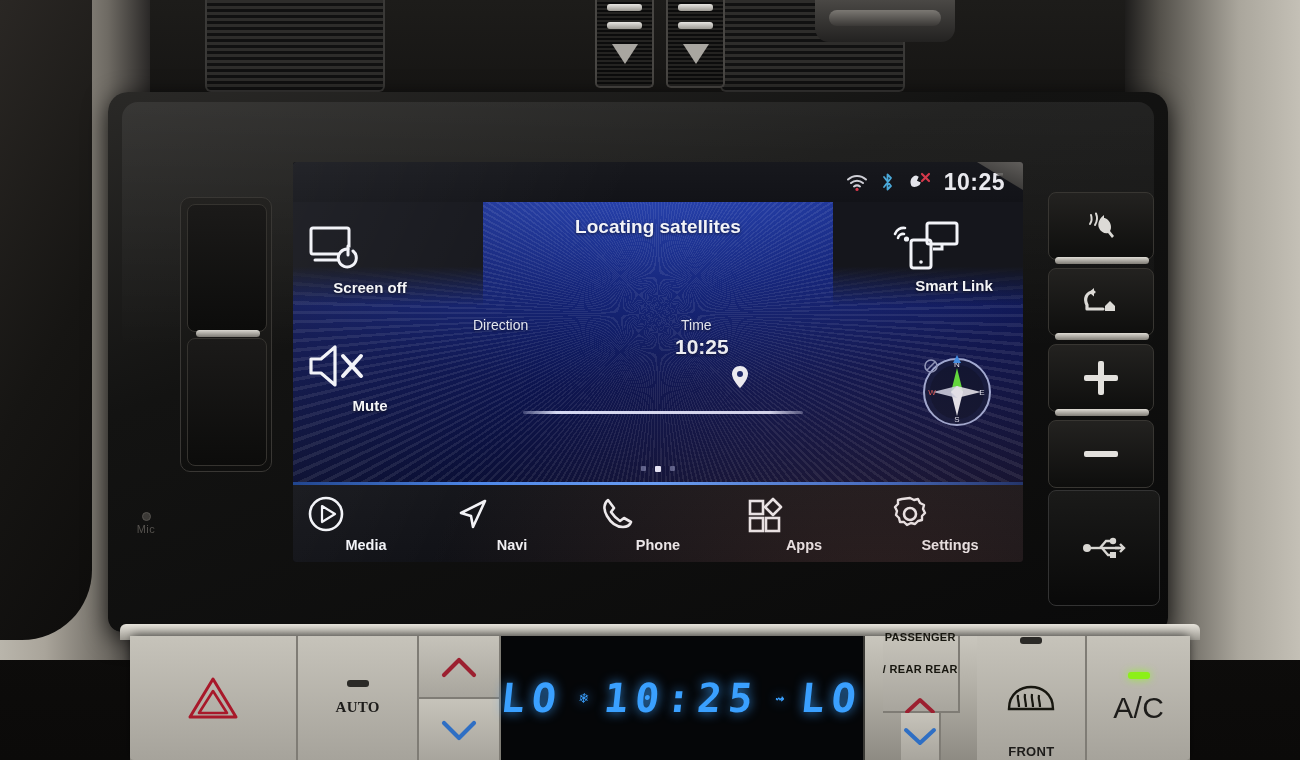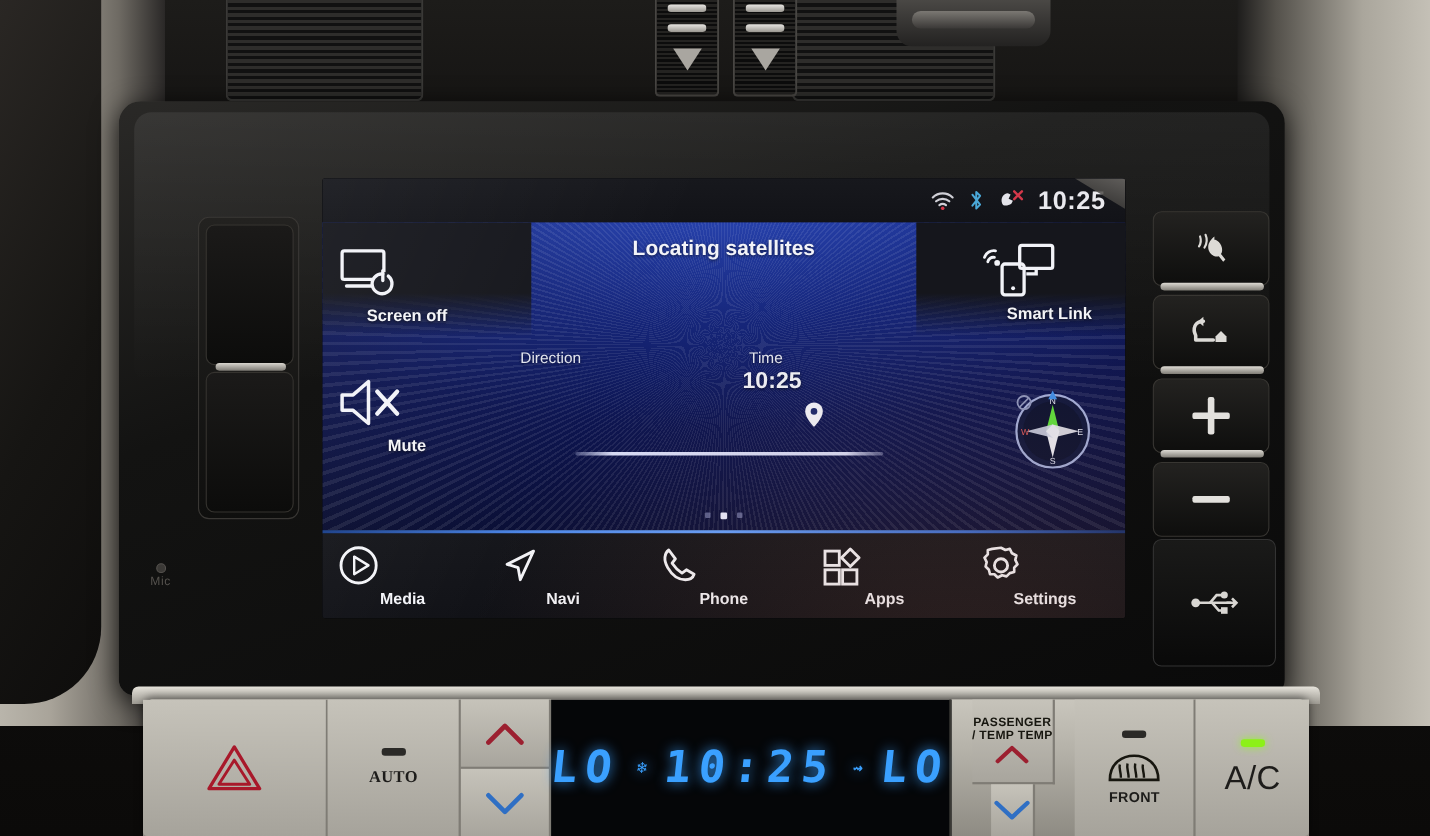--- a/index.html
+++ b/index.html
@@ -287,28 +287,28 @@
     border-right:2px solid #7f7c75; border-bottom:2px solid #7f7c75;
   }
   .stack-half:last-child { border-bottom:none; }
   .cbtn.lcd { flex:1; background:#050608; border-right:2px solid #3a3935;
     display:flex; align-items:center; justify-content:center; }
   .cbtn.passenger { width:120px; padding:0; border:none; background:none; }
   .pass-top {
     height:62%; background:linear-gradient(180deg,#c6c3ba,#a8a59d);
     border-right:2px solid #7f7c75; border-bottom:2px solid #7f7c75;
     display:flex; flex-direction:column; align-items:center; justify-content:center;
-    color:#17160f; font-size:11px; font-weight:700; line-height:1.12; text-align:center;
+    color:#17160f; font-size:11px; font-weight:700; line-height:1.12; text-align:center;gap:20px;
   }
   .pass-bot {
     height:38%; background:linear-gradient(180deg,#c6c3ba,#a8a59d);
     border-right:2px solid #7f7c75;
     display:flex; align-items:center; justify-content:center;
   }
-  .cbtn.front { width:118px; }
+  .cbtn.front { width:118px;gap:27px; }
   .cbtn.ac { width:110px; border-right:none; border-radius:0 0 4px 0; }
   .led { width:22px; height:7px; border-radius:3px; margin-bottom:12px; }
   .led.off { background:#2b2a27; }
   .led.green { background:#8cf018; box-shadow:0 0 8px #9af03a; }
   .cbtn .caption { margin-top:2px; font-size:13px; font-weight:700; }
 
   .lcd-text {
     font-family:"DejaVu Sans Mono", monospace;
     color:#3aa0ff; font-size:40px; letter-spacing:7px; font-weight:700;
     text-shadow:0 0 12px rgba(58,160,255,.85);
@@ -606,21 +606,21 @@
         <span class="lcd-small">❄</span>
         <span>10:25</span>
         <span class="lcd-small">⇝</span>
         <span>LO</span>
       </div>
     </div>
 
     <div class="cbtn passenger">
       <div class="pass-top">
         <div>PASSENGER</div>
-        <div>/ TEMP TEMP</div>
+        <div>/ REAR REAR</div>
         <span>
           <svg width="36" height="20" viewBox="0 0 36 20">
             <path d="M5 16 L18 4 L31 16" stroke="#9c2030" stroke-width="3.8" fill="none" stroke-linecap="round" stroke-linejoin="round"></path>
           </svg>
         </span>
       </div>
       <div class="pass-bot">
         <span>
           <svg width="38" height="22" viewBox="0 0 38 22">
             <path d="M5 5 L19 18 L33 5" stroke="#2f6fc4" stroke-width="4" fill="none" stroke-linecap="round" stroke-linejoin="round"></path>

